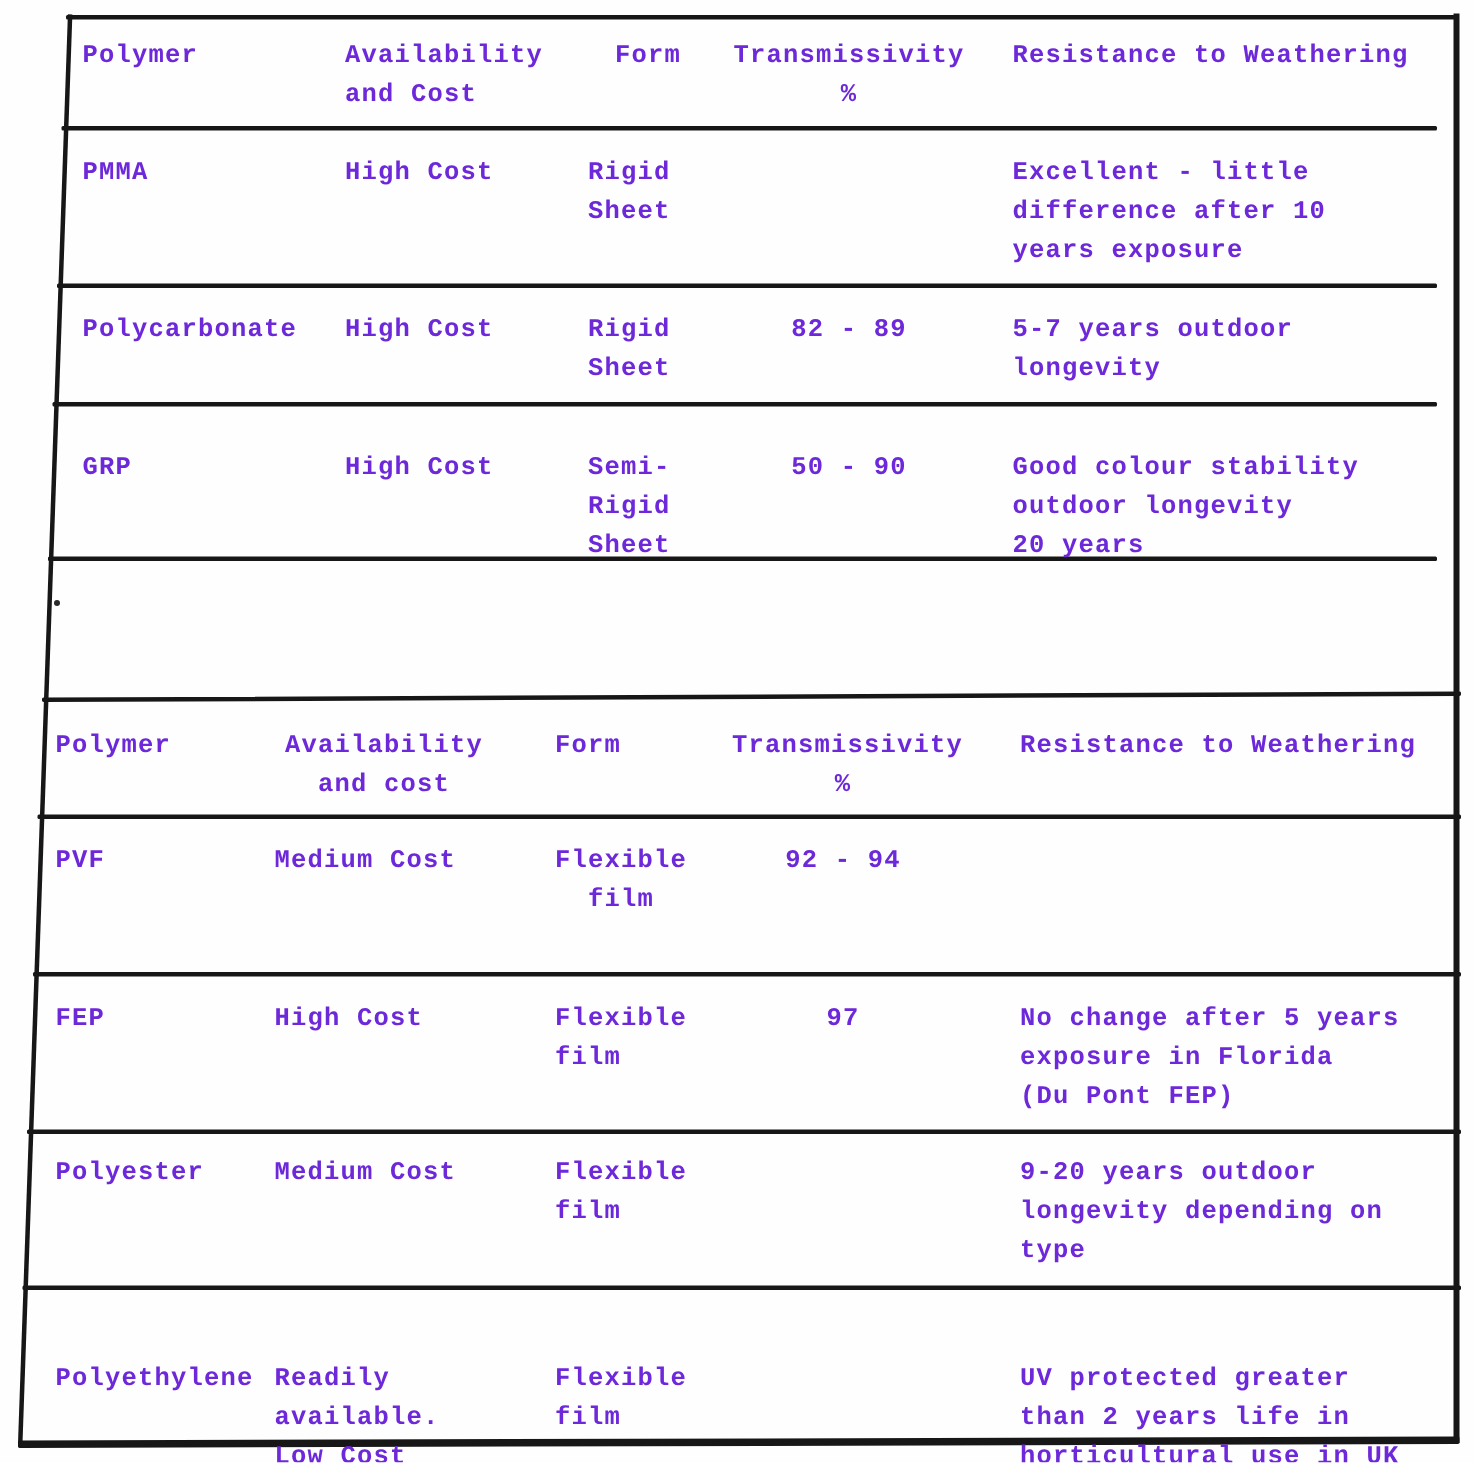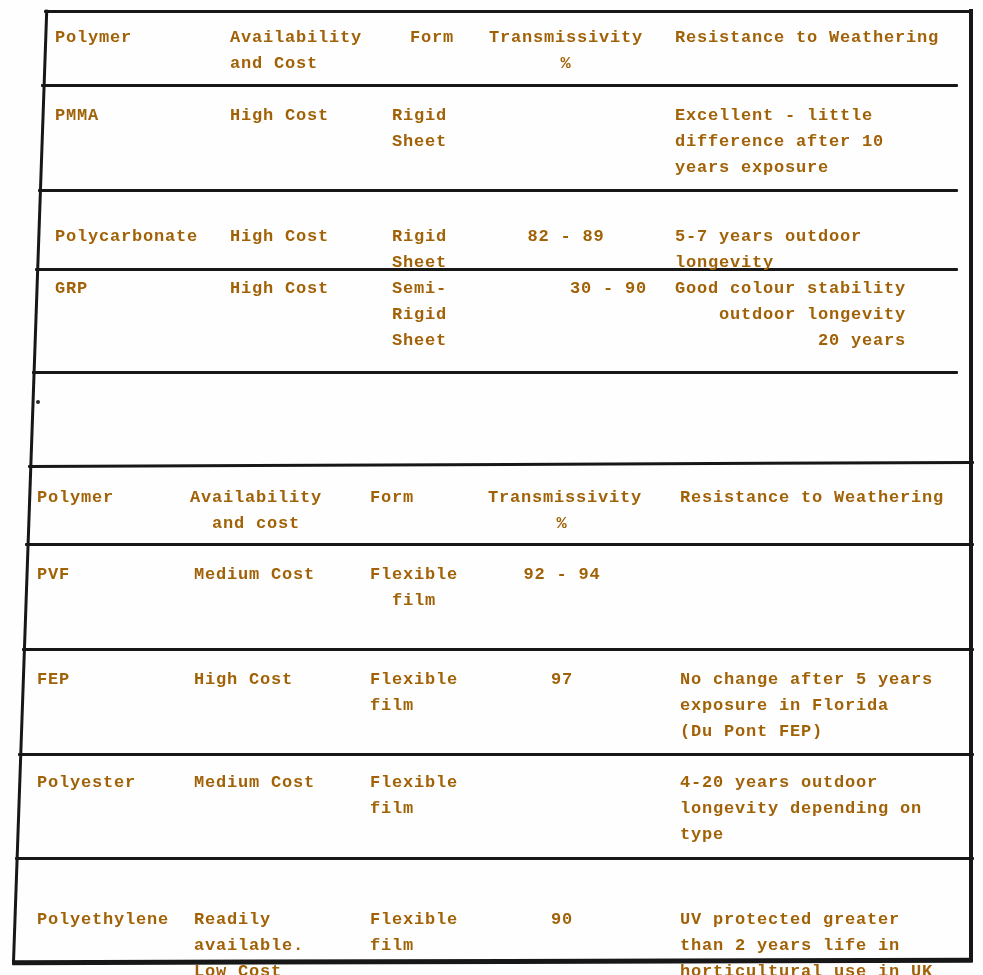--- a/index.html
+++ b/index.html
@@ -50,41 +50,41 @@
     background: #2a2a2a;
     border-radius: 50%;
   }
   
   .cell {
     position: absolute;
     font-size: 17px;
     line-height: 26px;
     font-weight: bold;
     letter-spacing: 0.8px;
-    color: #a16207;
+    color: #6d28d9;
     white-space: pre-line;
   }
   .ctr { text-align: center; }
 
   
   .t1c1 { left: 55px; }
   .t1c2 { left: 230px; }
   .t1c3 { left: 392px; }
   .t1c3h { left: 410px; }
   .t1c4 { left: 485px; width: 162px; }
   .t1c5 { left: 675px; }
   
   .t1r0 { top: 25px; }
   .t1r1 { top: 103px; }
-  .t1r2 { top: 208px; margin-top: 16px; }
-  .t1r3 { top: 276px; text-align: right; }
+  .t1r2 { top: 208px; }
+  .t1r3 { top: 300px; }
 
   
   .t2c1 { left: 37px; }
-  .t2c2 { left: 194px; }
+  .t2c2 { left: 183px; }
   .t2c2h { left: 190px; width: 132px; }
   .t2c3 { left: 370px; }
   .t2c4 { left: 488px; width: 148px; }
   .t2c5 { left: 680px; }
   
   .t2r0 { top: 485px; }
   .t2r1 { top: 562px; text-align: center; }
   .t2r2 { top: 667px; }
   .t2r3 { top: 770px; }
   .t2r4 { top: 875px; margin-top: 32px; }
@@ -144,21 +144,21 @@
 Sheet</div>
   <div class="cell t1c4 t1r2 ctr">82 - 89</div>
   <div class="cell t1c5 t1r2">5-7 years outdoor
 longevity</div>
 
   <div class="cell t1c1 t1r3">GRP</div>
   <div class="cell t1c2 t1r3">High Cost</div>
   <div class="cell t1c3 t1r3">Semi-
 Rigid
 Sheet</div>
-  <div class="cell t1c4 t1r3 ctr">30 - 90</div>
+  <div class="cell t1c4 t1r3 ctr">50 - 90</div>
   <div class="cell t1c5 t1r3">Good colour stability
 outdoor longevity
 20 years</div>
 
   <div class="cell t2c1 t2r0">Polymer</div>
   <div class="cell t2c2h t2r0 ctr">Availability
 and cost</div>
   <div class="cell t2c3 t2r0">Form</div>
   <div class="cell t2c4 t2r0 ctr">Transmissivity
 %</div>
@@ -176,28 +176,27 @@
 film</div>
   <div class="cell t2c4 t2r2 ctr">97</div>
   <div class="cell t2c5 t2r2">No change after 5 years
 exposure in Florida
 (Du Pont FEP)</div>
 
   <div class="cell t2c1 t2r3">Polyester</div>
   <div class="cell t2c2 t2r3">Medium Cost</div>
   <div class="cell t2c3 t2r3">Flexible
 film</div>
-  <div class="cell t2c5 t2r3">4-20 years outdoor
+  <div class="cell t2c5 t2r3">9-20 years outdoor
 longevity depending on
 type</div>
 
   <div class="cell t2c1 t2r4">Polyethylene</div>
   <div class="cell t2c2 t2r4">Readily
 available.
 Low Cost</div>
   <div class="cell t2c3 t2r4">Flexible
 film</div>
-  <div class="cell t2c4 t2r4 ctr">90</div>
   <div class="cell t2c5 t2r4">UV protected greater
 than 2 years life in
 horticultural use in UK</div>
 
 </div>
 
 </body></html>

